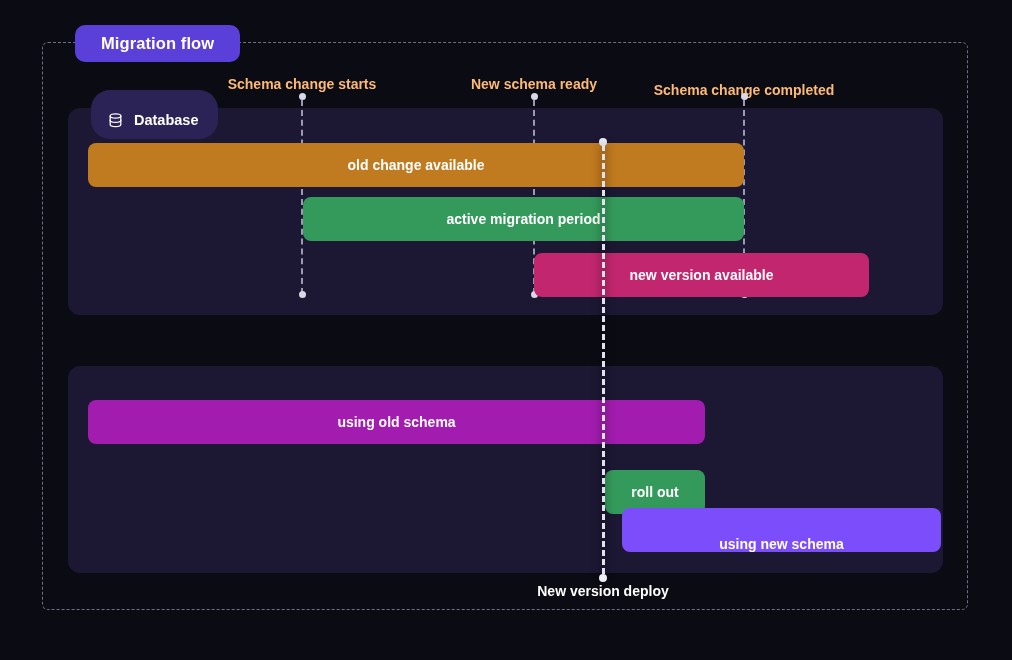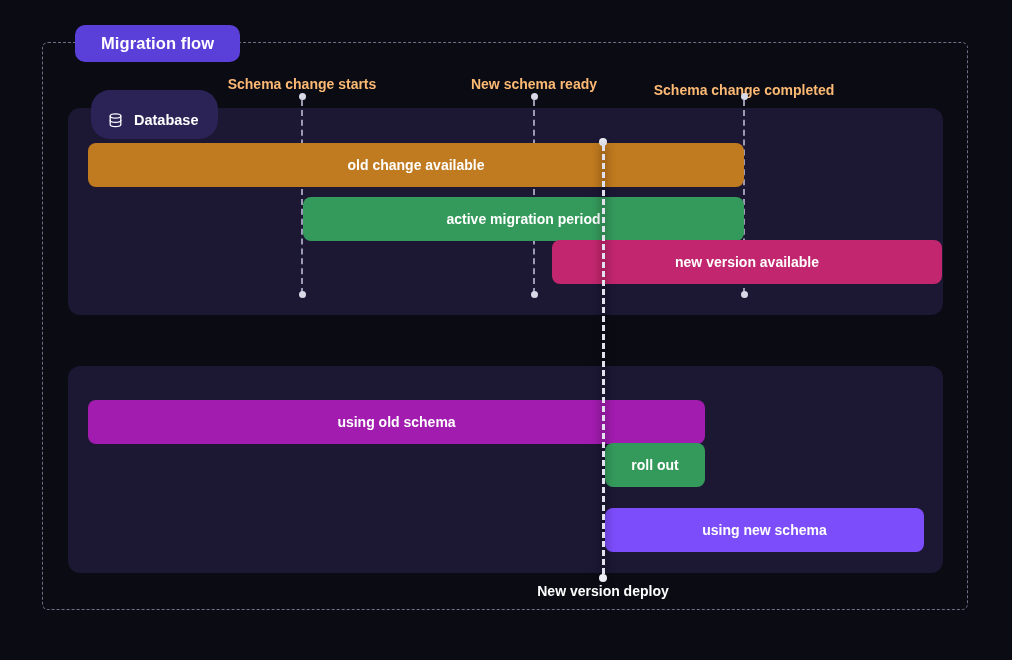--- a/index.html
+++ b/index.html
@@ -203,30 +203,30 @@
         <div class="mdot" style="top: 291px;"></div>
       </div>
     </div>
   <div id="bar-layer">
       <div class="bar" style="left: 88px; top: 143px; width: 656px; background: rgb(192, 122, 31);">
         <span>old change available</span>
       </div>
       <div class="bar" style="left: 303px; top: 197px; width: 441px; background: rgb(52, 154, 91);">
         <span>active migration period</span>
       </div>
-      <div class="bar" style="left: 534px; top: 240px; width: 390px; background: rgb(194, 38, 110); margin-left: 18px;">
+      <div class="bar" style="left: 534px; top: 253px; width: 335px; background: rgb(194, 38, 110);">
         <span>new version available</span>
       </div>
       <div class="bar" style="left: 88px; top: 400px; width: 617px; background: #a21caf;">
         <span>using old schema</span>
       </div>
-      <div class="bar" style="left: 605px; top: 443px; width: 100px; background: rgb(52, 154, 91);">
+      <div class="bar" style="left: 605px; top: 470px; width: 100px; background: rgb(52, 154, 91);">
         <span>roll out</span>
       </div>
-      <div class="bar" style="left: 605px; top: 508px; width: 319px; background: rgb(124, 77, 250);">
+      <div class="bar" style="left: 622px; top: 508px; width: 319px; background: rgb(124, 77, 250); align-items: flex-end;">
         <span>using new schema</span>
       </div>
     </div>
   <div id="deploy-layer">
       <div class="deploy" style="left: 603px; top: 0px;">
         <div class="ddot" style="top: 138px;"></div>
         <div class="dline" style="top: 145px; height: 429px; border-left-color: rgb(226, 226, 238);"></div>
         <div class="ddot" style="top: 574px;"></div>
         <div class="dlabel" style="top: 583px;">New version deploy</div>
       </div>

